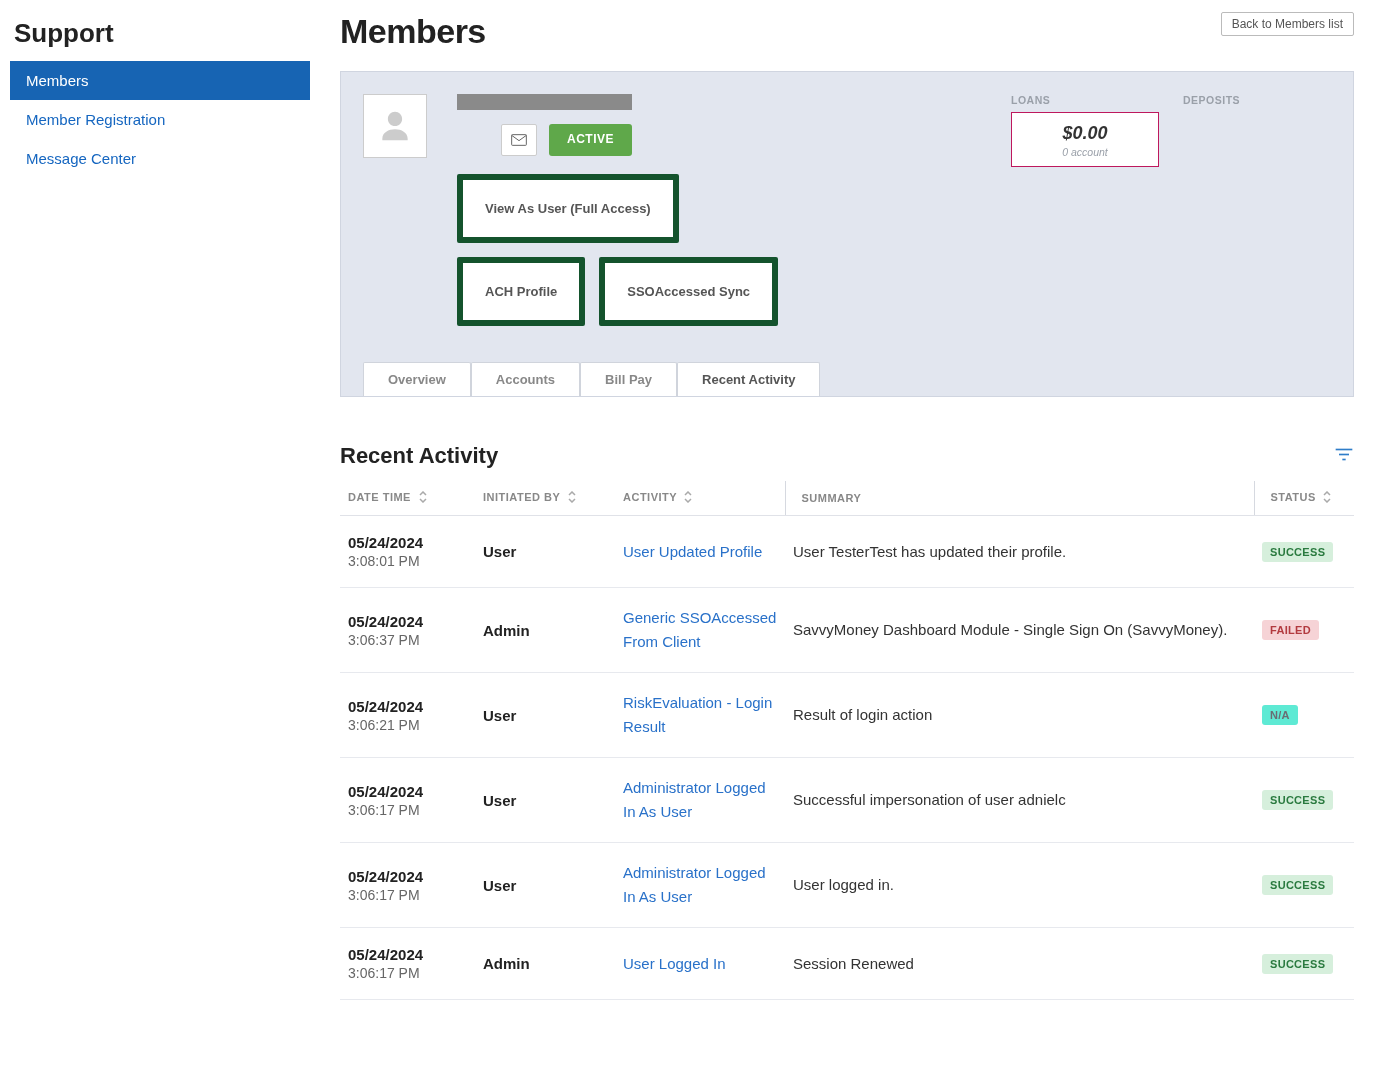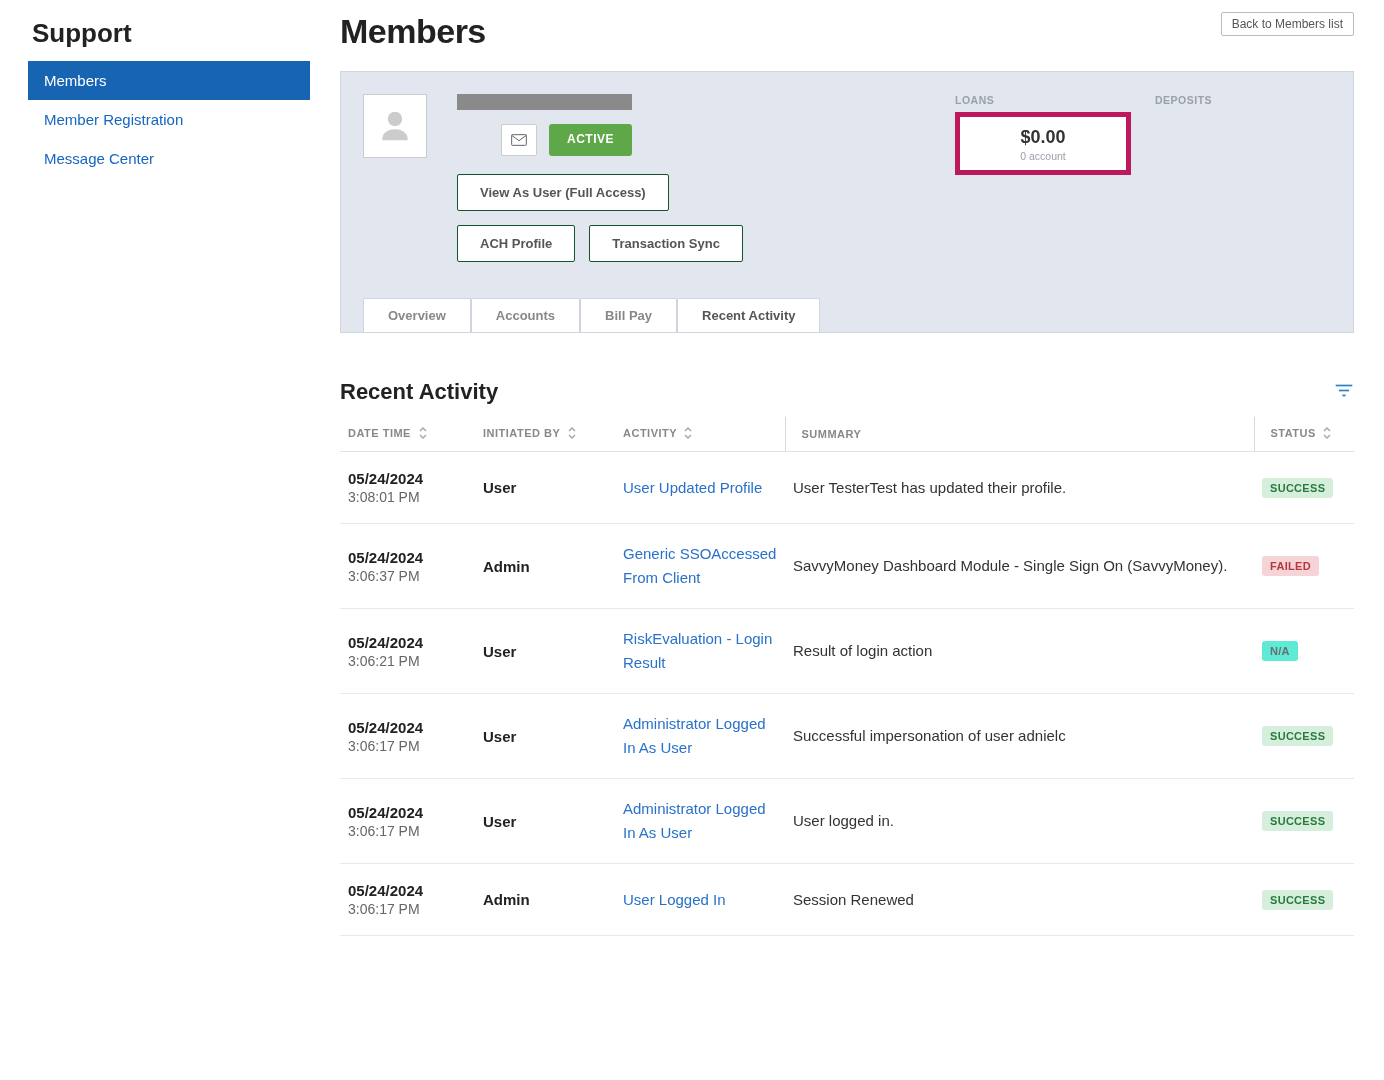--- a/index.html
+++ b/index.html
@@ -6,21 +6,21 @@
   body {
     font-family: "Segoe UI", Arial, Helvetica, sans-serif;
     font-size: 14px;
     color: #333;
     background: #fff;
     width: 1384px;
   }
   .app { display: flex; }
   .sidebar {
     width: 310px;
-    padding: 14px 0 0 28px;
+    padding: 14px 0 0 10px;
     flex-shrink: 0;
   }
   .support-title {
     font-size: 26px;
     font-weight: 700;
     color: #222;
     padding: 4px 0 12px 4px;
   }
   .nav { list-style: none; }
   .nav li {
@@ -66,28 +66,28 @@
     border-radius: 2px;
   }
   .icon-btn svg { width: 16px; height: 12px; fill: none; stroke: #666; stroke-width: 1.5; }
   .status-pill {
     background: #5fa84a; color: #fff; font-weight: 700; font-size: 12px;
     letter-spacing: 0.5px; padding: 8px 18px; border-radius: 3px;
     min-width: 80px; text-align: center;
   }
   .btn-row { display: flex; gap: 14px; margin-bottom: 14px; flex-wrap: wrap; }
   .white-btn {
-    background: #fff; border: 1px solid #14532d; color: #555;
-    padding: 10px 22px; font-size: 13px; font-weight: 600; border-radius: 2px; cursor: pointer;
+    background: #fff; border: 6px solid #14532d; color: #555;
+    padding: 21px 22px; font-size: 13px; font-weight: 600; border-radius: 2px; cursor: pointer;
   }
   .stats { display: flex; gap: 24px; }
-  .stat-block { width: 176px; text-align: left; }
+  .stat-block { width: 148px; text-align: left; }
   .stat-label { font-size: 10.5px; font-weight: 700; color: #9aa0a9; letter-spacing: 0.5px; margin-bottom: 6px; }
   .stat-card {
-    background: #fff; border: 5px solid #be185d; padding: 10px 8px 8px 8px; text-align: center;
+    background: #fff; border: 1px solid #be185d; padding: 10px 8px 8px 8px; text-align: center; font-style: italic;
   }
   .stat-val { font-size: 18px; font-weight: 700; color: #333; }
   .stat-sub { font-size: 10.5px; color: #9aa0a9; margin-top: 2px; }
   .tabs { display: flex; margin-top: 22px; }
   .tab {
     background: #fff; border: 1px solid #d0d4dc; border-bottom: none;
     padding: 9px 24px; font-size: 13px; font-weight: 600; color: #888; cursor: pointer;
     border-radius: 2px 2px 0 0;
   }
   .tab.active { color: #555; }
@@ -160,21 +160,21 @@
                   <path d="M1 2l11 8 11-8"></path>
                 </svg>
             </div>
             <div class="status-pill">ACTIVE</div>
           </div>
           <div class="btn-row">
             <button class="white-btn">View As User (Full Access)</button>
           </div>
           <div class="btn-row">
             <button class="white-btn">ACH Profile</button>
-            <button class="white-btn">Transaction Sync</button>
+            <button class="white-btn">SSOAccessed Sync</button>
           </div>
         </div>
         <div class="stats">
           <div class="stat-block">
             <div class="stat-label">LOANS</div>
             <div class="stat-card">
               <div class="stat-val">$0.00</div>
               <div class="stat-sub">0 account</div>
             </div>
           </div>

